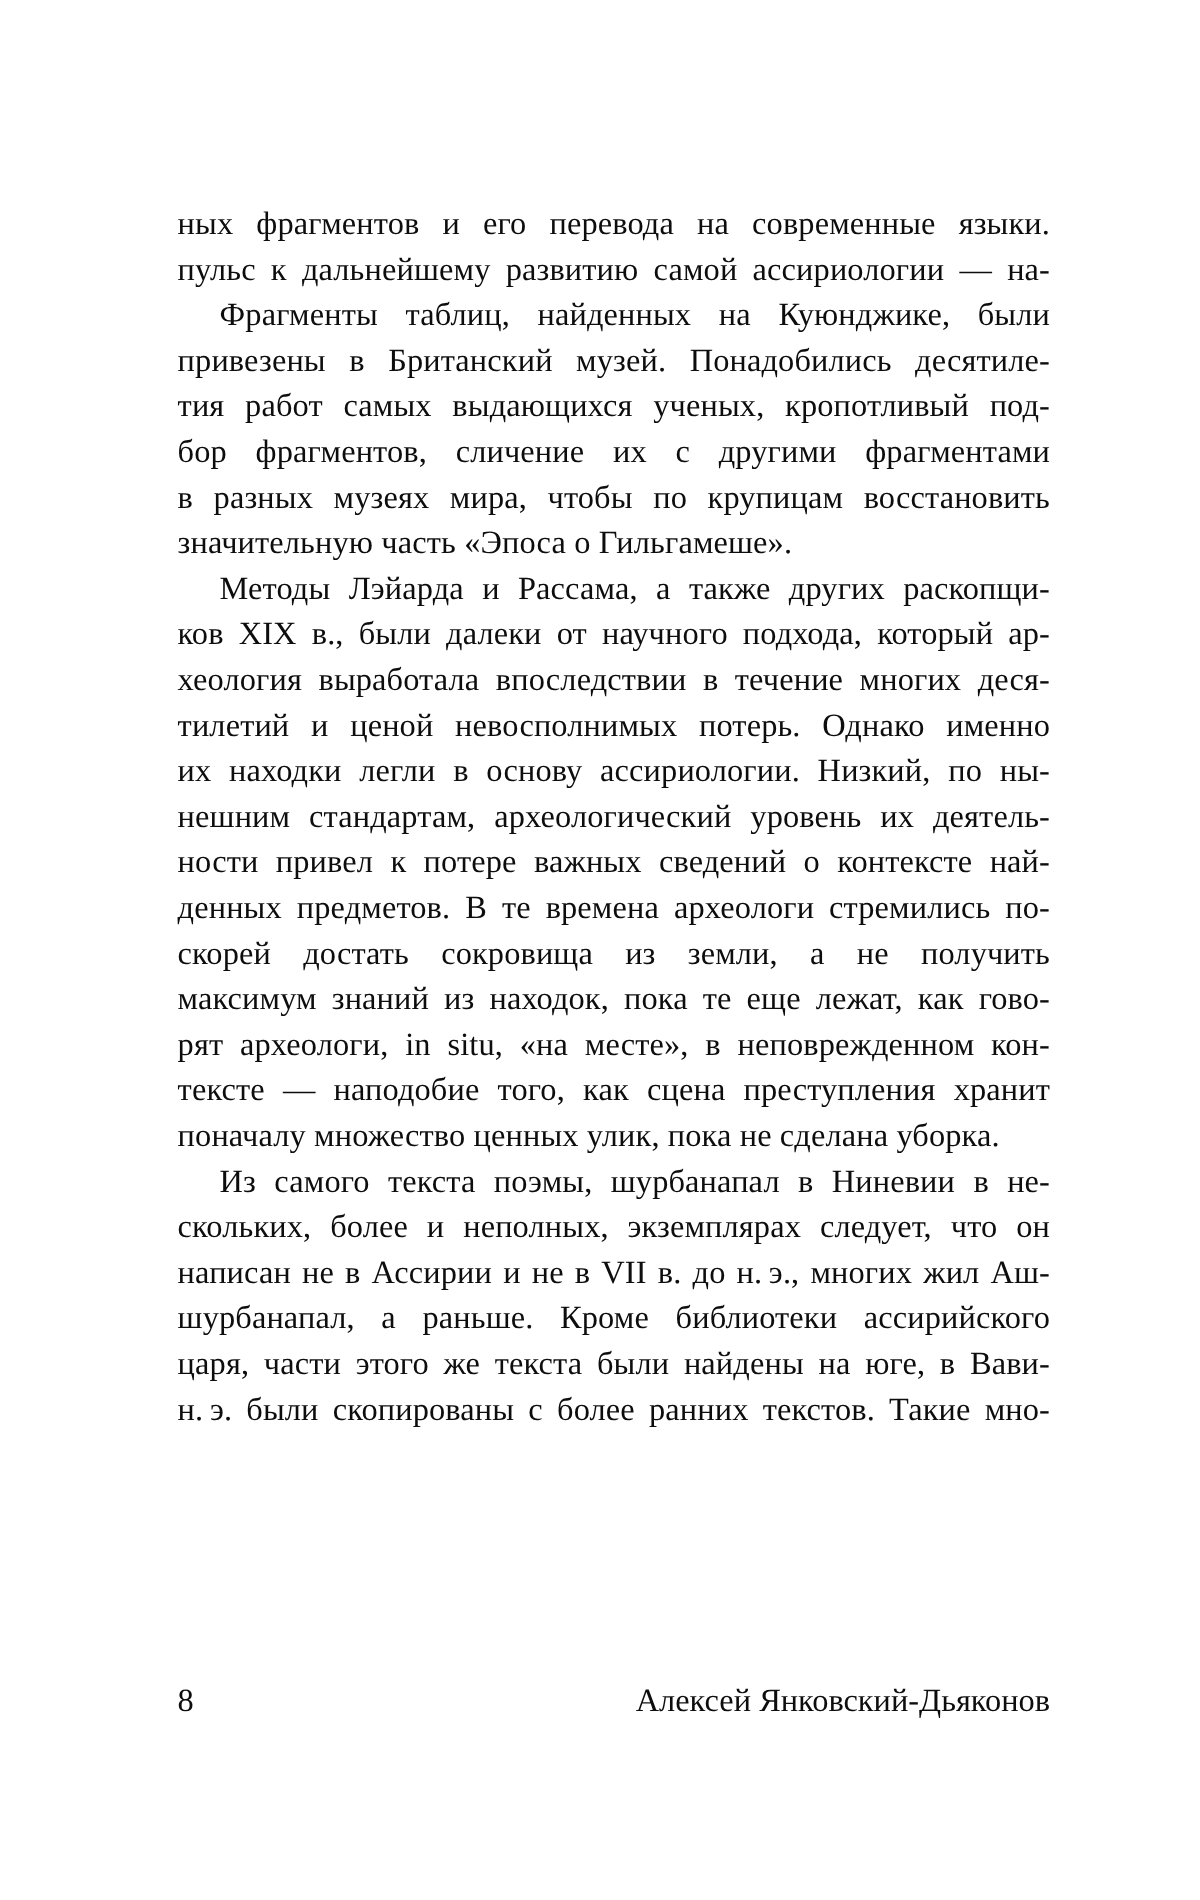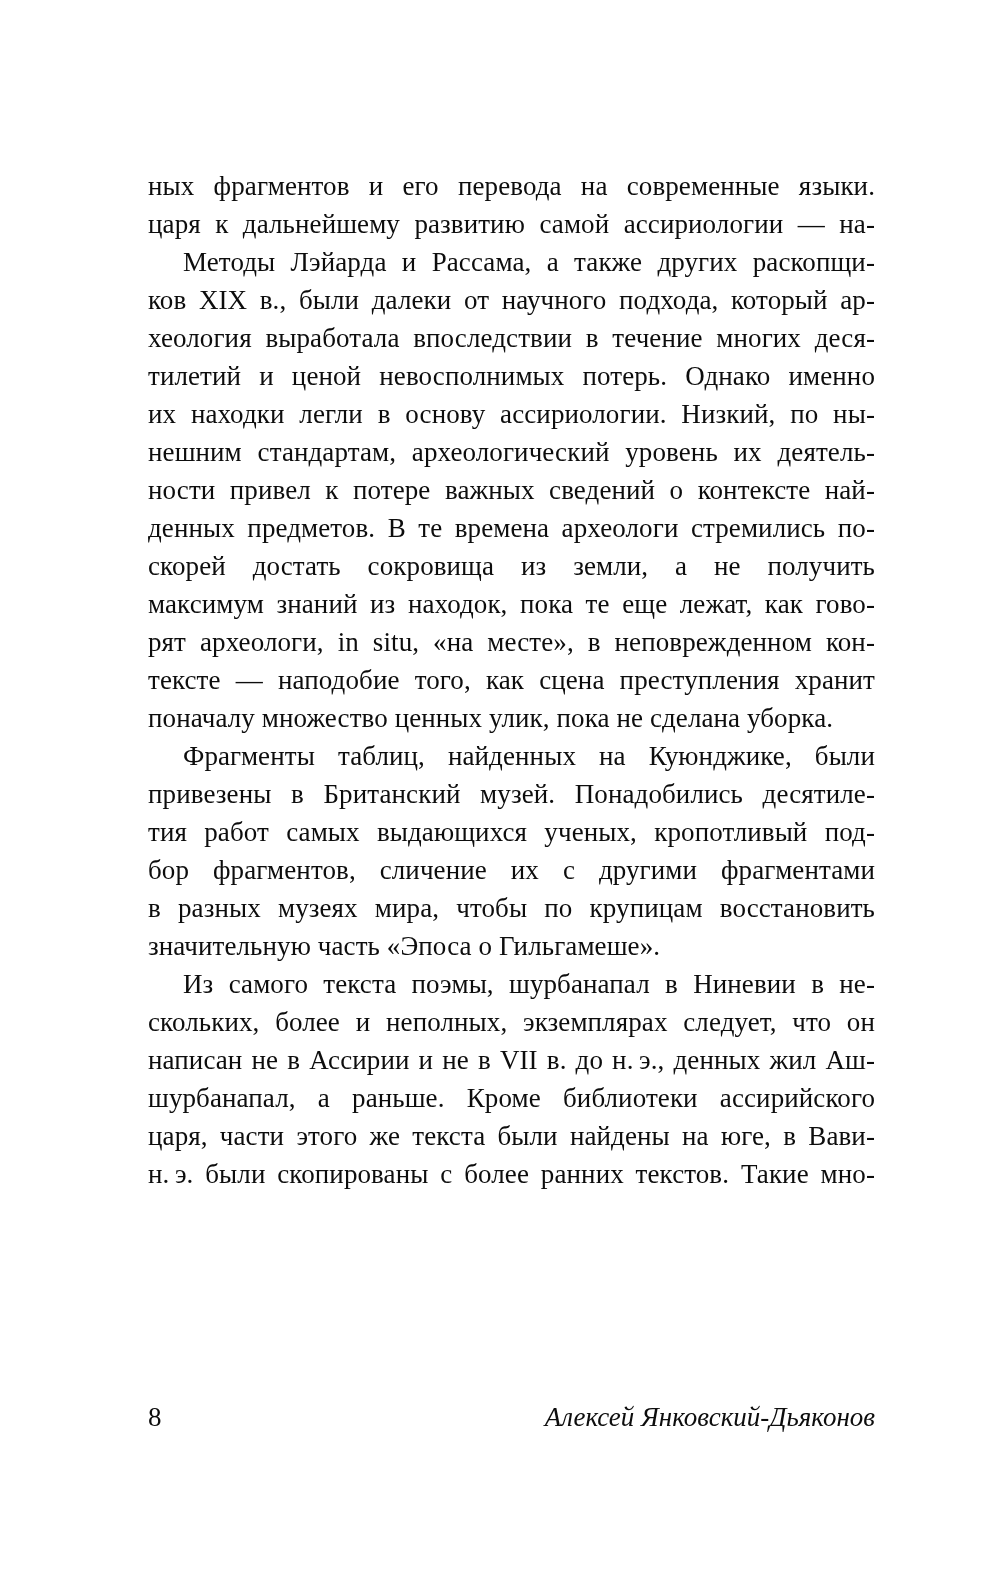--- a/index.html
+++ b/index.html
@@ -52,60 +52,59 @@
     left: 148px;
     top: 1398px;
     width: 727px;
     font-size: 27px;
     line-height: 38px;
     display: flex;
     justify-content: space-between;
     align-items: baseline;
   }
   .footer-author {
-    font-style: italic;
   }
 </style>
 </head>
 <body>
 
 <div class="book-page">
 
   <main class="text-block">
       <div class="paragraph">
         <div class="line">ных фрагментов и его перевода на современные языки.</div>
-        <div class="line">царя к дальнейшему развитию самой ассириологии — на-</div>
+        <div class="line">пульс к дальнейшему развитию самой ассириологии — на-</div>
+      </div>
+      <div class="paragraph">
+        <div class="line indent">Фрагменты таблиц, найденных на Куюнджике, были</div>
+        <div class="line">привезены в Британский музей. Понадобились десятиле-</div>
+        <div class="line">тия работ самых выдающихся ученых, кропотливый под-</div>
+        <div class="line">бор фрагментов, сличение их с другими фрагментами</div>
+        <div class="line">в разных музеях мира, чтобы по крупицам восстановить</div>
+        <div class="line lastline">значительную часть «Эпоса о Гильгамеше».</div>
       </div>
       <div class="paragraph">
         <div class="line indent">Методы Лэйарда и Рассама, а также других раскопщи-</div>
         <div class="line">ков XIX в., были далеки от научного подхода, который ар-</div>
         <div class="line">хеология выработала впоследствии в течение многих деся-</div>
         <div class="line">тилетий и ценой невосполнимых потерь. Однако именно</div>
         <div class="line">их находки легли в основу ассириологии. Низкий, по ны-</div>
         <div class="line">нешним стандартам, археологический уровень их деятель-</div>
         <div class="line">ности привел к потере важных сведений о контексте най-</div>
         <div class="line">денных предметов. В те времена археологи стремились по-</div>
         <div class="line">скорей достать сокровища из земли, а не получить</div>
         <div class="line">максимум знаний из находок, пока те еще лежат, как гово-</div>
         <div class="line">рят археологи, in situ, «на месте», в неповрежденном кон-</div>
         <div class="line">тексте — наподобие того, как сцена преступления хранит</div>
         <div class="line lastline">поначалу множество ценных улик, пока не сделана уборка.</div>
       </div>
       <div class="paragraph">
-        <div class="line indent">Фрагменты таблиц, найденных на Куюнджике, были</div>
-        <div class="line">привезены в Британский музей. Понадобились десятиле-</div>
-        <div class="line">тия работ самых выдающихся ученых, кропотливый под-</div>
-        <div class="line">бор фрагментов, сличение их с другими фрагментами</div>
-        <div class="line">в разных музеях мира, чтобы по крупицам восстановить</div>
-        <div class="line lastline">значительную часть «Эпоса о Гильгамеше».</div>
-      </div>
-      <div class="paragraph">
         <div class="line indent">Из самого текста поэмы, шурбанапал в Ниневии в не-</div>
         <div class="line">скольких, более и неполных, экземплярах следует, что он</div>
-        <div class="line">написан не в Ассирии и не в VII в. до н. э., денных жил Аш-</div>
+        <div class="line">написан не в Ассирии и не в VII в. до н. э., многих жил Аш-</div>
         <div class="line">шурбанапал, а раньше. Кроме библиотеки ассирийского</div>
         <div class="line">царя, части этого же текста были найдены на юге, в Вави-</div>
         <div class="line">н. э. были скопированы с более ранних текстов. Такие мно-</div>
       </div>
     </main>
 
   <footer class="page-footer">
     <span class="footer-page-number">8</span>
     <span class="footer-author">Алексей Янковский-Дьяконов</span>
   </footer>

